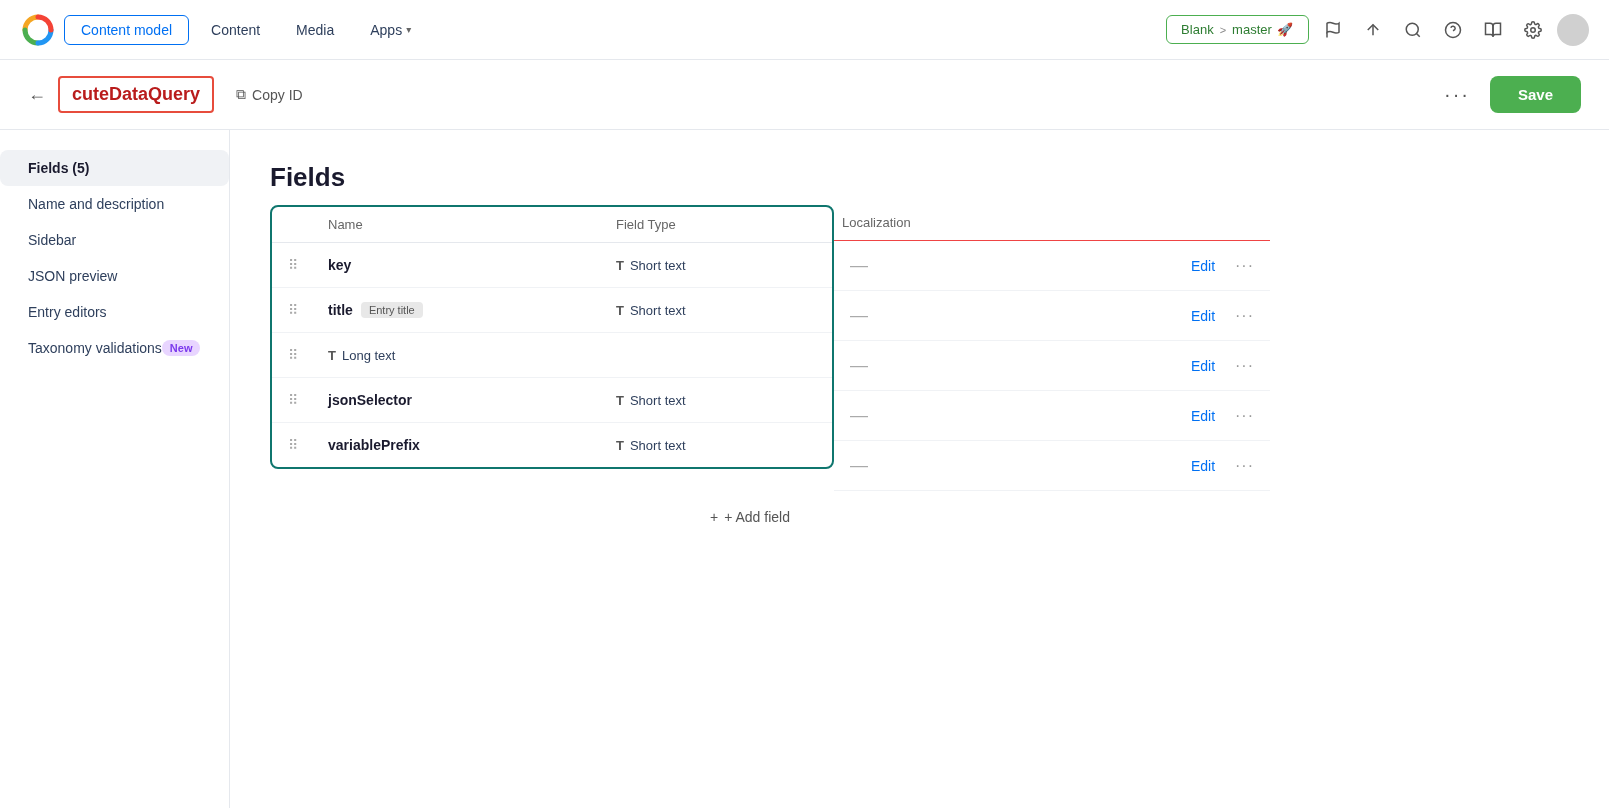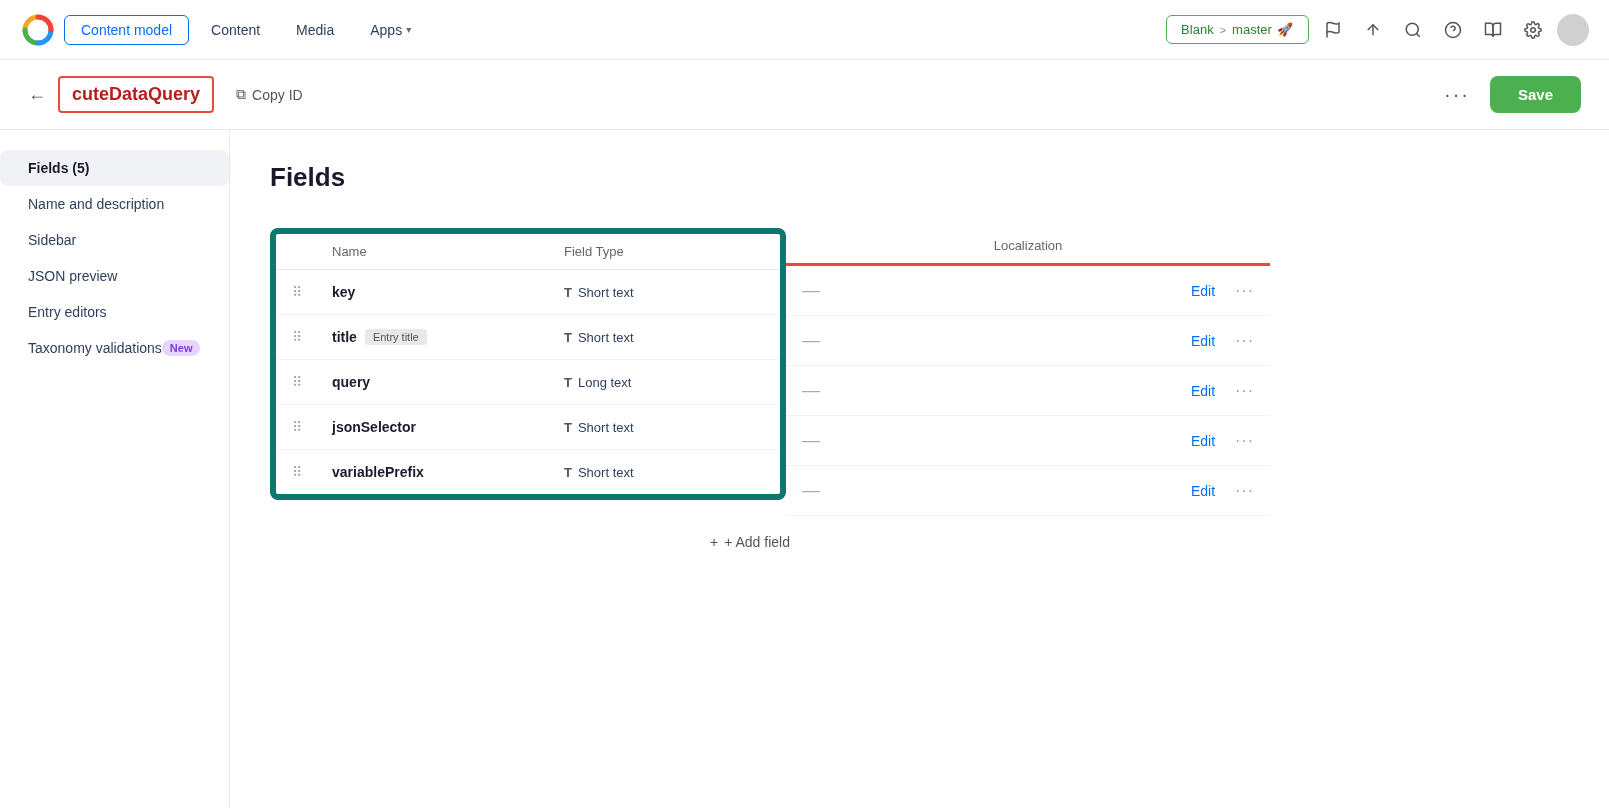--- a/index.html
+++ b/index.html
@@ -66,36 +66,36 @@
     }
     .sidebar-item {
       padding: 10px 28px; cursor: pointer; color: #2e3f5c; font-size: 14px; border-radius: 8px;
     }
     .sidebar-item.active {
       background: #f0f2f5; font-weight: 600; color: #1a1a2e;
     }
 
     
     .content { flex: 1; padding: 32px 40px; overflow-y: auto; background: #fff; }
-    .section-title { font-size: 26px; font-weight: 700; color: #1a1a2e; margin-bottom: 35px; }
+    .section-title { font-size: 26px; font-weight: 700; color: #1a1a2e; margin-bottom: 12px; }
     .col-header { font-size: 13px; color: #666; font-weight: 500; }
     .drag-handle { color: #aaa; cursor: grab; font-size: 14px; }
     .field-name { font-weight: 700; font-size: 14px; color: #1a1a2e; display: flex; align-items: center; gap: 8px; }
     .entry-title-badge {
       background: #e8e8e8; color: #555; font-size: 11px; font-weight: 500;
       padding: 2px 8px; border-radius: 4px;
     }
     .field-type { display: flex; align-items: center; gap: 6px; color: #2e3f5c; font-size: 13px; }
     .field-type-icon { color: #555; font-size: 13px; font-weight: 600; }
     .localization-dash { color: #aaa; font-size: 18px; }
     .edit-btn { color: #0070f3; font-weight: 500; cursor: pointer; font-size: 14px; }
     .row-more { color: #999; cursor: pointer; font-size: 16px; letter-spacing: 1px; }
     .red-box-section {
-      border: 6px solid #0f766e; border-radius: 8px; overflow: hidden;
-      flex: 0 0 auto; width: 516px;
+      border: 2px solid #0f766e; border-radius: 8px; overflow: hidden;
+      flex: 0 0 auto; width: 564px;
     }
     .red-box-header {
       display: grid; grid-template-columns: 40px 1fr 200px;
       padding: 10px 16px; border-bottom: 1px solid #e5e8ed;
     }
     .red-box-row {
       display: grid; grid-template-columns: 40px 1fr 200px;
       align-items: center; padding: 14px 16px;
       border-bottom: 1px solid #f0f2f5;
     }
@@ -248,23 +248,20 @@
             <span class="entry-title-badge">Entry title</span>
           </div>
           <div class="field-type">
             <span class="field-type-icon">T</span>
             <span>Short text</span>
           </div>
         </div>
 
         <div class="red-box-row">
           <span class="drag-handle">⠿</span>
-          <div class="field-name">
-            <span>query</span>
-          </div>
           <div class="field-type">
             <span class="field-type-icon">T</span>
             <span>Long text</span>
           </div>
         </div>
 
         <div class="red-box-row">
           <span class="drag-handle">⠿</span>
           <div class="field-name">
             <span>jsonSelector</span>
@@ -282,21 +279,21 @@
           </div>
           <div class="field-type">
             <span class="field-type-icon">T</span>
             <span>Short text</span>
           </div>
         </div>
       </div>
 
       <div style="flex:1; min-width:260px;">
 
-        <div style="padding: 10px 32px; border-bottom: 3px solid #ef4444; display:flex; align-items:center; justify-content:center;">
+        <div style="padding: 10px 8px; border-bottom: 1px solid #ef4444; display:flex; align-items:center; justify-content:flex-start;">
           <span class="col-header">Localization</span>
         </div>
 
         <div style="display:flex;align-items:center;padding:14px 16px;border-bottom:1px solid #f0f2f5;gap:20px;">
           <span class="localization-dash">—</span>
           <span style="flex:1"></span>
           <span class="edit-btn">Edit</span>
           <span class="row-more">···</span>
         </div>
 

